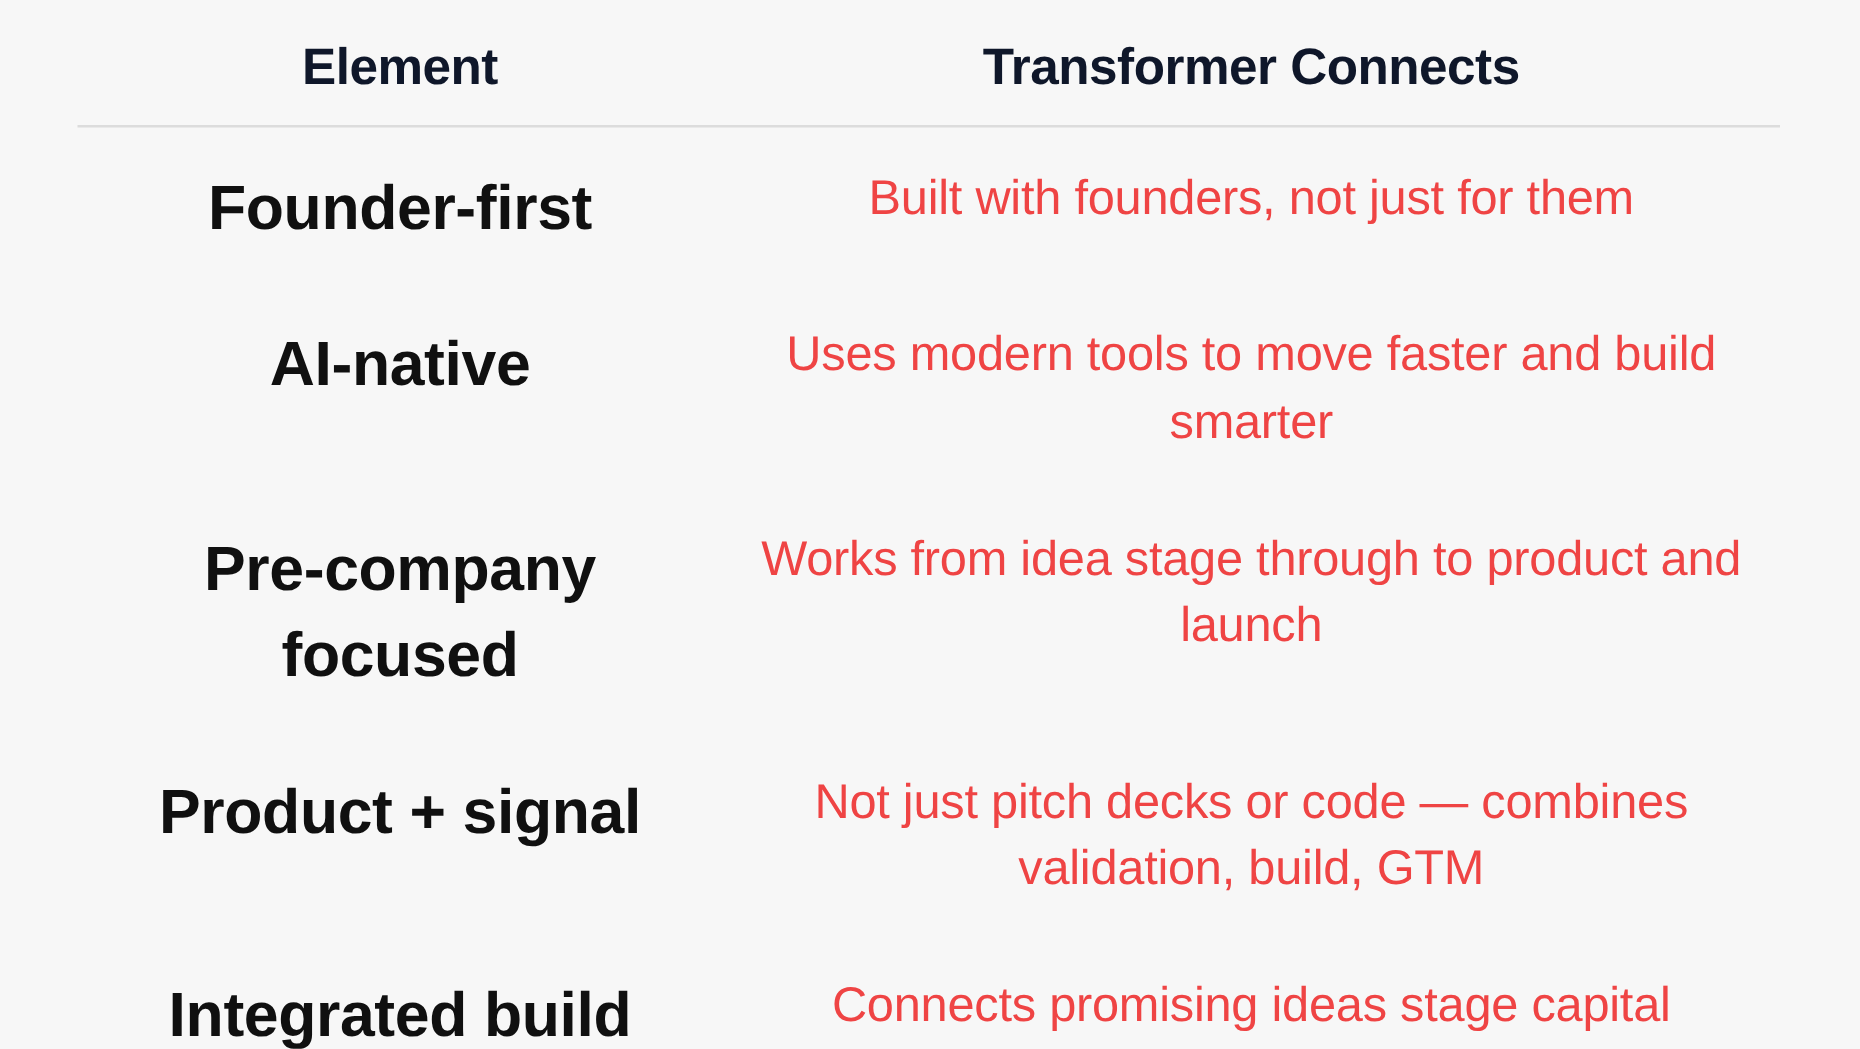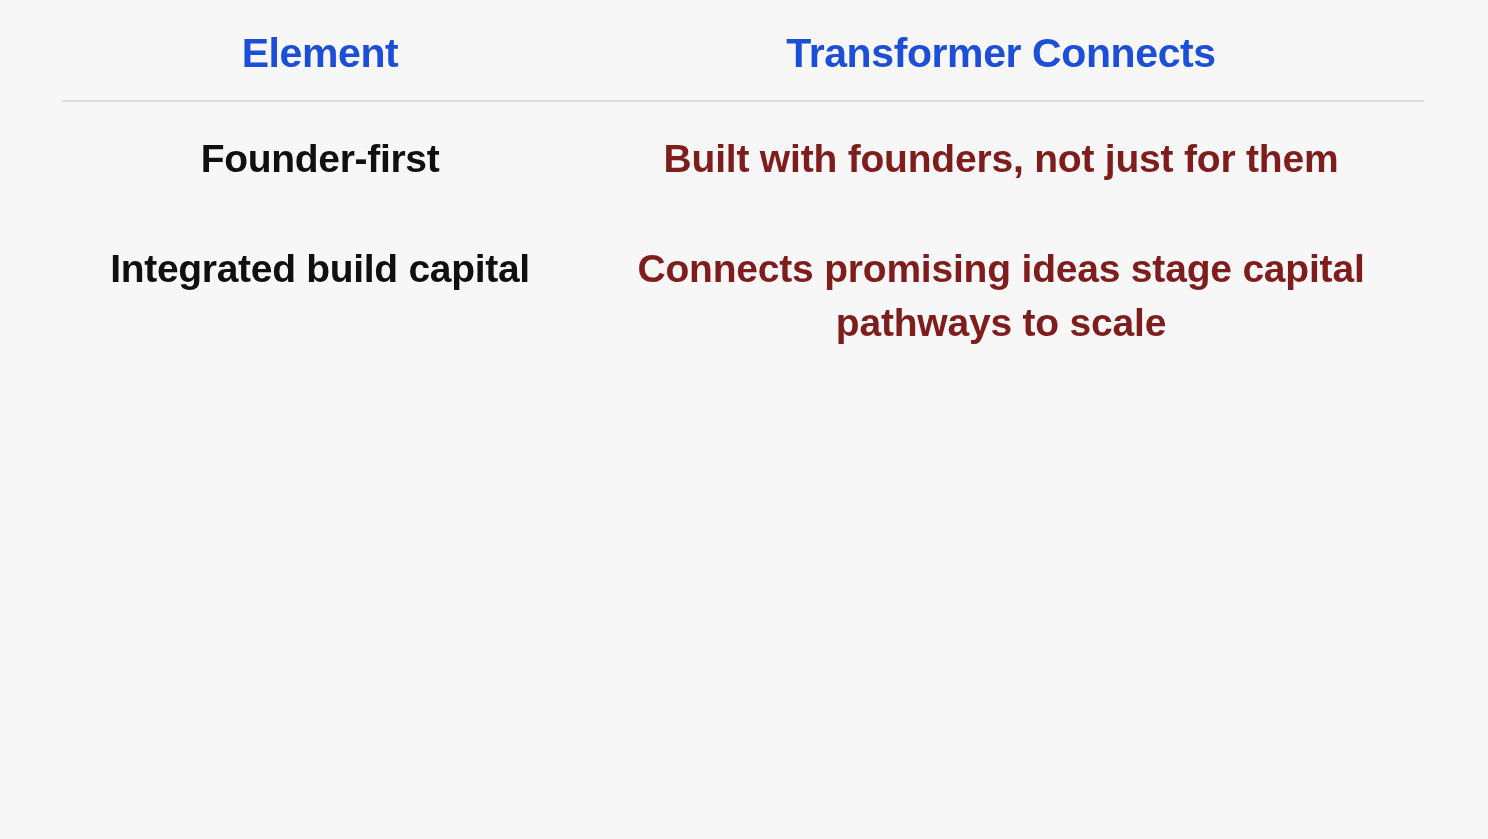--- a/index.html
+++ b/index.html
@@ -52,21 +52,21 @@
   .header-row .cell {
     padding-top: 30px;
     padding-bottom: 20px;
   }
   .header-text {
     display: block;
     font-size: 41px;
     font-weight: 700;
     letter-spacing: -0.4px;
     line-height: 1.15;
-    color: #1d4ed8;
+    color: #0f172a;
   }
 
   .divider-wrap {
     position: absolute;
     left: 62px;
     top: 100px;
     width: 1362px;
     height: 2px;
   }
   .divider {
@@ -86,34 +86,34 @@
     border-collapse: collapse;
   }
 
   .data-row .cell {
     padding-top: 28px;
     padding-bottom: 28px;
   }
 
   .element-text {
     display: block;
-    font-size: 39px;
+    font-size: 50px;
     font-weight: 700;
     letter-spacing: -0.3px;
     line-height: 1.38;
     color: #101010;
   }
 
   .delivers-text {
     display: block;
     font-size: 39px;
-    font-weight: 700;
+    font-weight: 400;
     letter-spacing: -0.2px;
     line-height: 1.38;
-    color: #7f1d1d;
+    color: #ef4444;
     padding: 0 24px;
   }
 </style>
 </head>
 <body style="background: rgb(247, 247, 247);">
 
 <div class="slide">
 
   <div class="table">
     <div class="row header-row">
@@ -134,22 +134,46 @@
 
     <div class="row data-row">
       <div class="cell col-left">
         <span class="element-text">Founder-first</span>
       </div>
       <div class="cell col-right">
         <span class="delivers-text">Built with founders, not just for them</span>
       </div>
     </div>
 
+    <div class="row data-row">
+      <div class="cell col-left">
+        <span class="element-text">AI-native</span>
+      </div>
+      <div class="cell col-right">
+        <span class="delivers-text">Uses modern tools to move faster and build smarter</span>
+      </div>
+    </div>
 
+    <div class="row data-row">
+      <div class="cell col-left">
+        <span class="element-text">Pre-company focused</span>
+      </div>
+      <div class="cell col-right">
+        <span class="delivers-text">Works from idea stage through to product and launch</span>
+      </div>
+    </div>
 
+    <div class="row data-row">
+      <div class="cell col-left">
+        <span class="element-text">Product + signal</span>
+      </div>
+      <div class="cell col-right">
+        <span class="delivers-text">Not just pitch decks or code — combines validation, build, GTM</span>
+      </div>
+    </div>
 
     <div class="row data-row">
       <div class="cell col-left">
         <span class="element-text">Integrated build capital</span>
       </div>
       <div class="cell col-right">
         <span class="delivers-text">Connects promising ideas stage capital pathways to scale</span>
       </div>
     </div>
 

